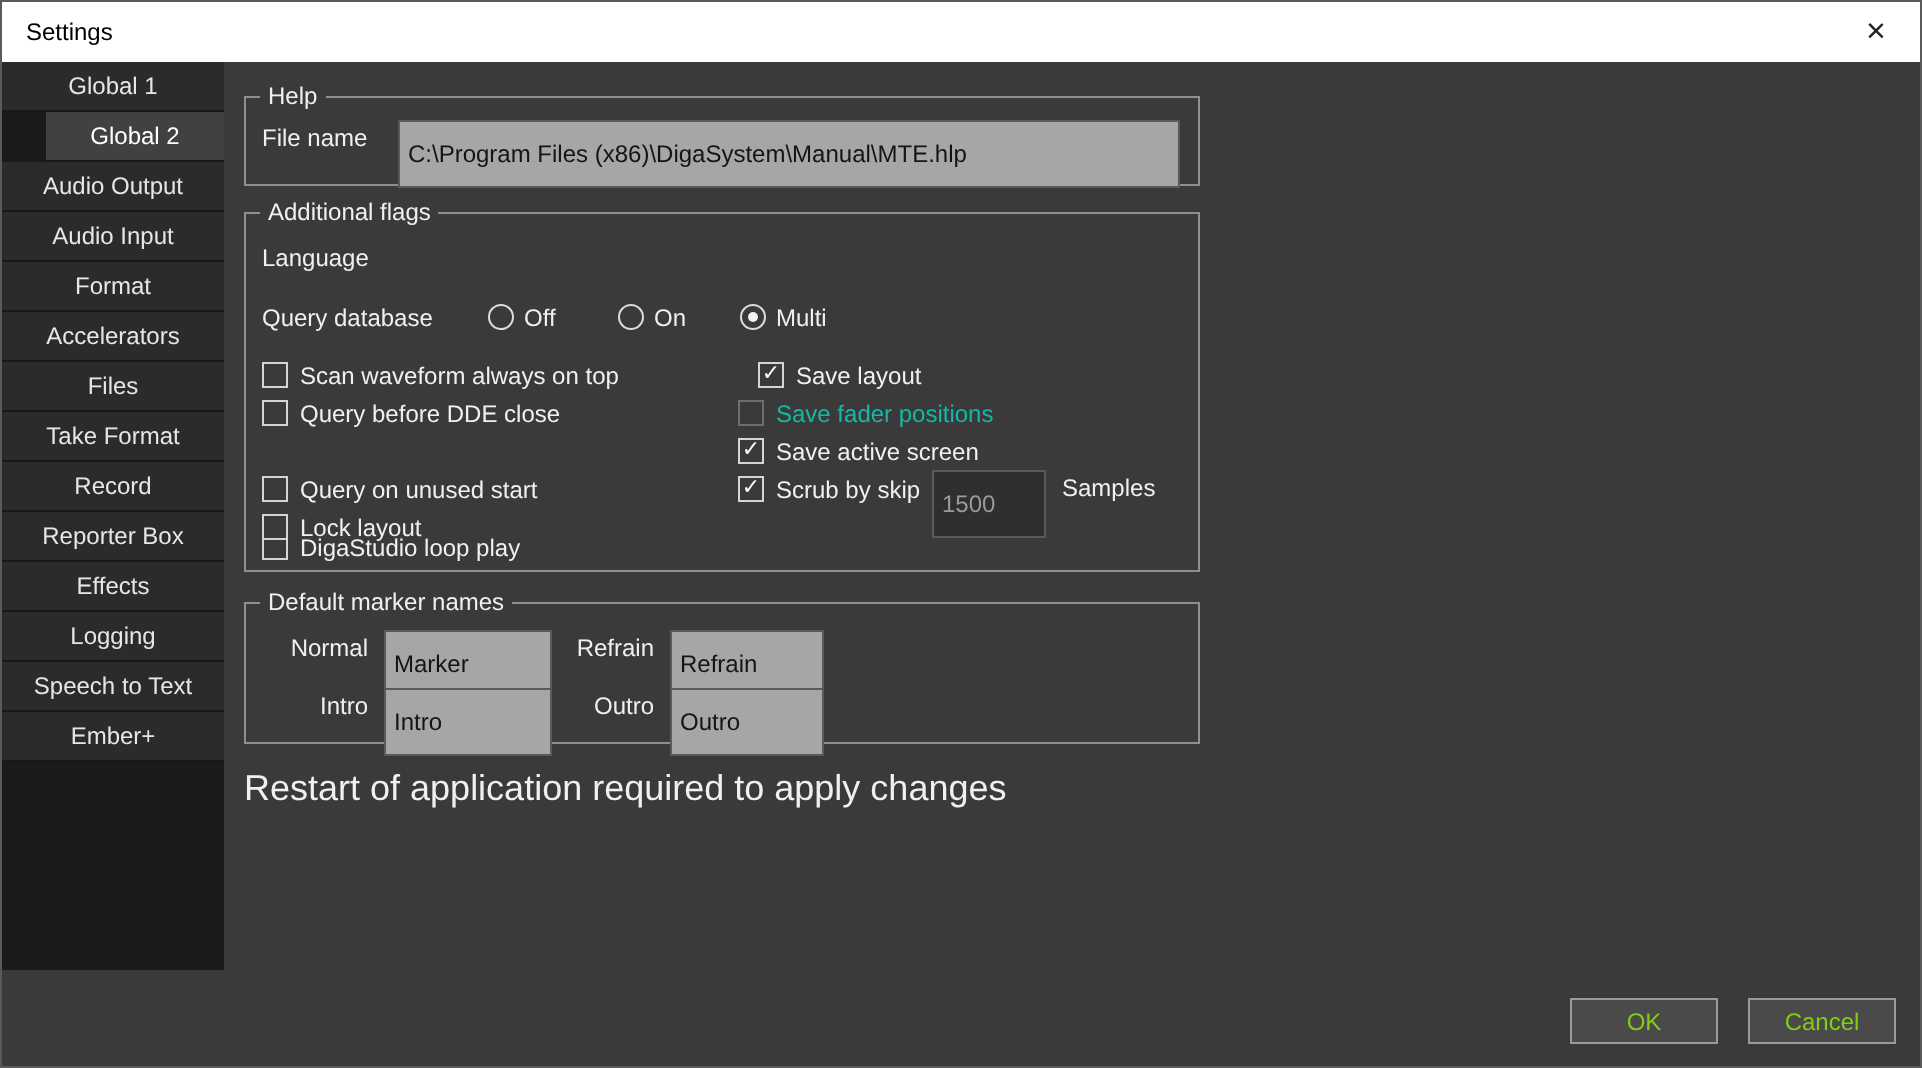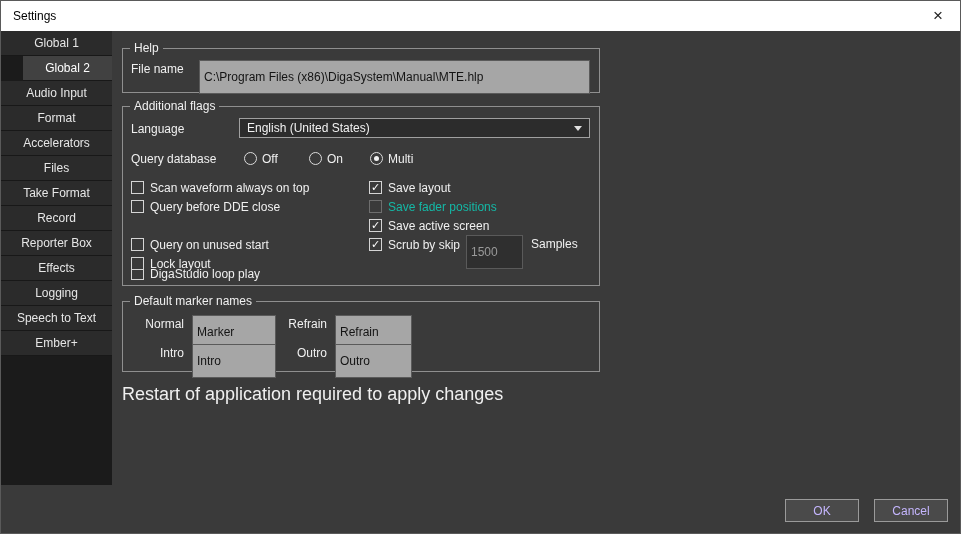--- a/index.html
+++ b/index.html
@@ -33,37 +33,38 @@
   .radio { width:13px; height:13px; border:1px solid #dcdcdc; border-radius:50%; box-sizing:border-box; background:#3a3a3a; position:relative; flex:0 0 auto; }
   .radio.selected::after { content:""; position:absolute; left:3px; top:3px; width:5px; height:5px; border-radius:50%; background:#f2f2f2; }
   
   .check-row { position:absolute; display:flex; align-items:center; gap:6px; cursor:pointer; height:15px; }
   .checkbox { width:13px; height:13px; border:1px solid #d5d5d5; box-sizing:border-box; background:#3a3a3a; display:flex; align-items:center; justify-content:center; font-size:11px; color:#ffffff; flex:0 0 auto; }
   .checkbox.checked::after { content:"✓"; line-height:1; }
   .check-row.disabled { color:#14b8a6; }
   .check-row.disabled .checkbox { border-color:#6e6e6e; }
   
   .note { position:absolute; font-size:18px; color:#f0f0f0; }
-  .btn { position:absolute; width:74px; height:23px; background:#4a4a4a; border:1px solid #9a9a9a; color:#c4b5fd; font:12px "Liberation Sans", sans-serif; cursor:pointer; box-sizing:border-box; }
+  .btn { position:absolute; width:74px; height:23px; background:#4a4a4a; border:1px solid #9a9a9a; color:#84cc16; font:12px "Liberation Sans", sans-serif; cursor:pointer; box-sizing:border-box; }
 </style>
 </head>
 <body>
 
 <div class="window">
 
   <div class="titlebar">
     <span class="title">Settings</span>
     <div class="close-btn">
       <span>×</span>
     </div>
   </div>
 
   <div class="sidebar">
     <div class="side-item">Global 1</div>
     <div class="side-item selected">Global 2</div>
+    <div class="side-item">Audio Output</div>
     <div class="side-item">Audio Input</div>
     <div class="side-item">Format</div>
     <div class="side-item">Accelerators</div>
     <div class="side-item">Files</div>
     <div class="side-item">Take Format</div>
     <div class="side-item">Record</div>
     <div class="side-item">Reporter Box</div>
     <div class="side-item">Effects</div>
     <div class="side-item">Logging</div>
     <div class="side-item">Speech to Text</div>
@@ -73,24 +74,20 @@
   <div class="group" style="left:121px; top:47px; width:476px; height:43px;">
     <span class="legend">Help</span>
     <span class="lbl" style="left:8px; top:13px;">File name</span>
     <input class="text-field" style="left: 76px; top: 11px; width: 391px;" value="C:\Program Files (x86)\DigaSystem\Manual\MTE.hlp">
   </div>
 
   <div class="group" style="left:121px; top:105px; width:476px; height:178px;">
     <span class="legend">Additional flags</span>
 
     <span class="lbl" style="left:8px; top:15px;">Language</span>
-    <div class="dropdown" style="left:116px; top:11px; width:351px;">
-      <span>English (United States)</span>
-      <span class="caret"></span>
-    </div>
 
     <span class="lbl" style="left:8px; top:45px;">Query database</span>
     <div class="radio-row" style="left:121px; top:44px;">
       <span class="radio"></span>
       <span>Off</span>
     </div>
     <div class="radio-row" style="left:186px; top:44px;">
       <span class="radio"></span>
       <span>On</span>
     </div>
@@ -113,21 +110,21 @@
     </div>
     <div class="check-row" style="left:8px; top:130px;">
       <span class="checkbox"></span>
       <span>Query on unused start</span>
     </div>
     <div class="check-row" style="left:8px; top:149px;">
       <span class="checkbox"></span>
       <span>Lock layout</span>
     </div>
 
-    <div class="check-row" style="left:246px; top:73px;">
+    <div class="check-row" style="left:256px; top:73px;">
       <span class="checkbox checked"></span>
       <span>Save layout</span>
     </div>
     <div class="check-row disabled" style="left:246px; top:92px;">
       <span class="checkbox"></span>
       <span>Save fader positions</span>
     </div>
     <div class="check-row" style="left:246px; top:111px;">
       <span class="checkbox checked"></span>
       <span>Save active screen</span>

